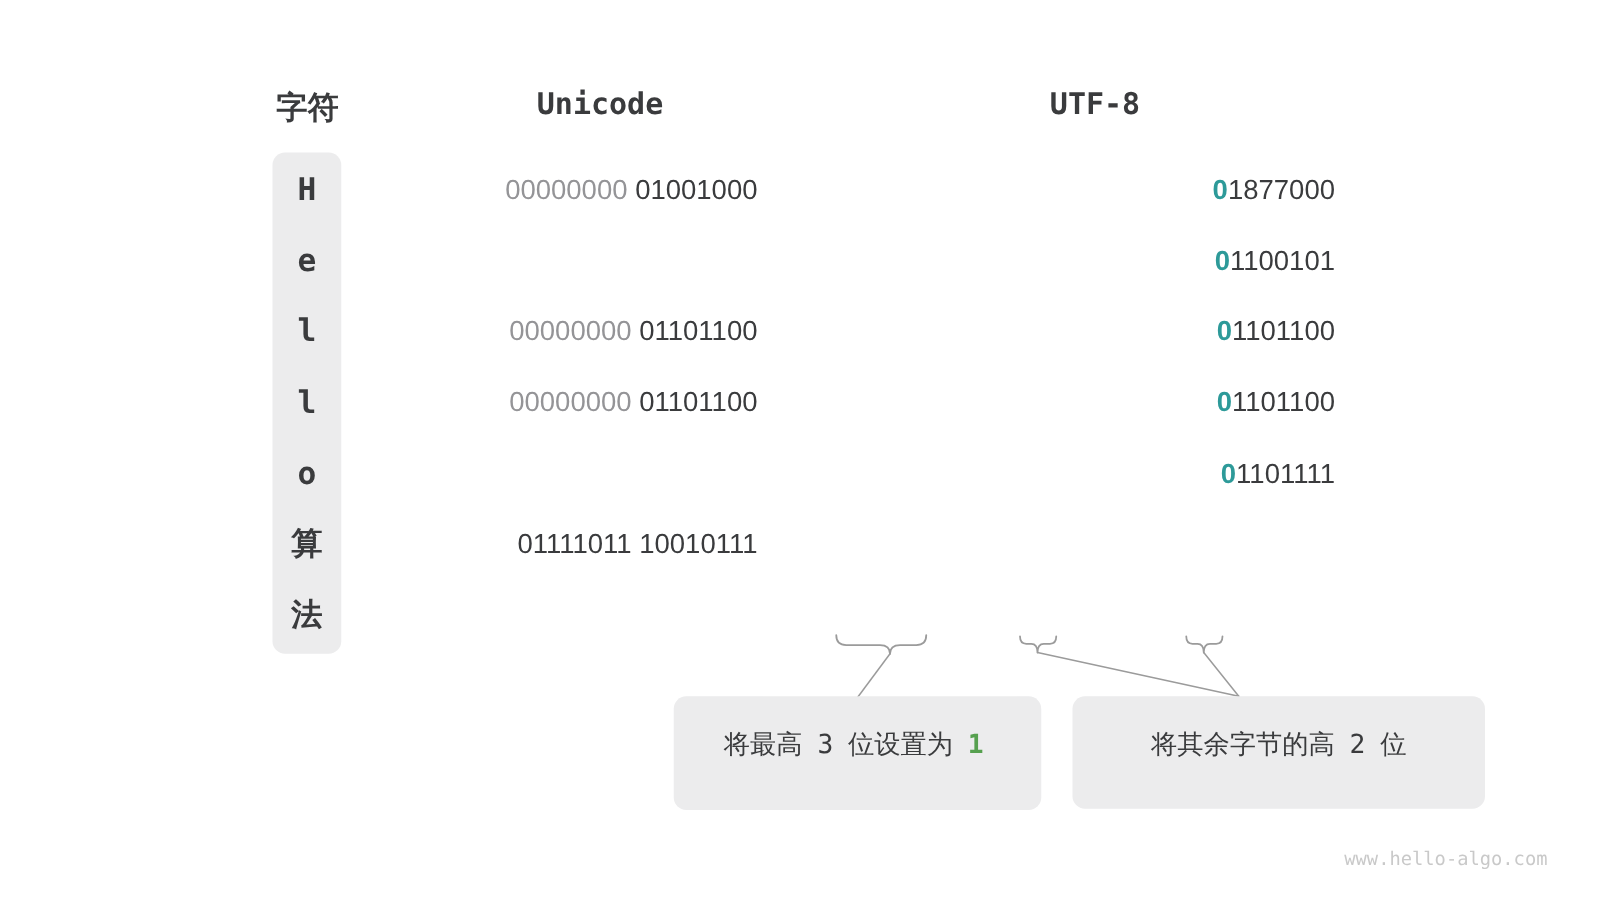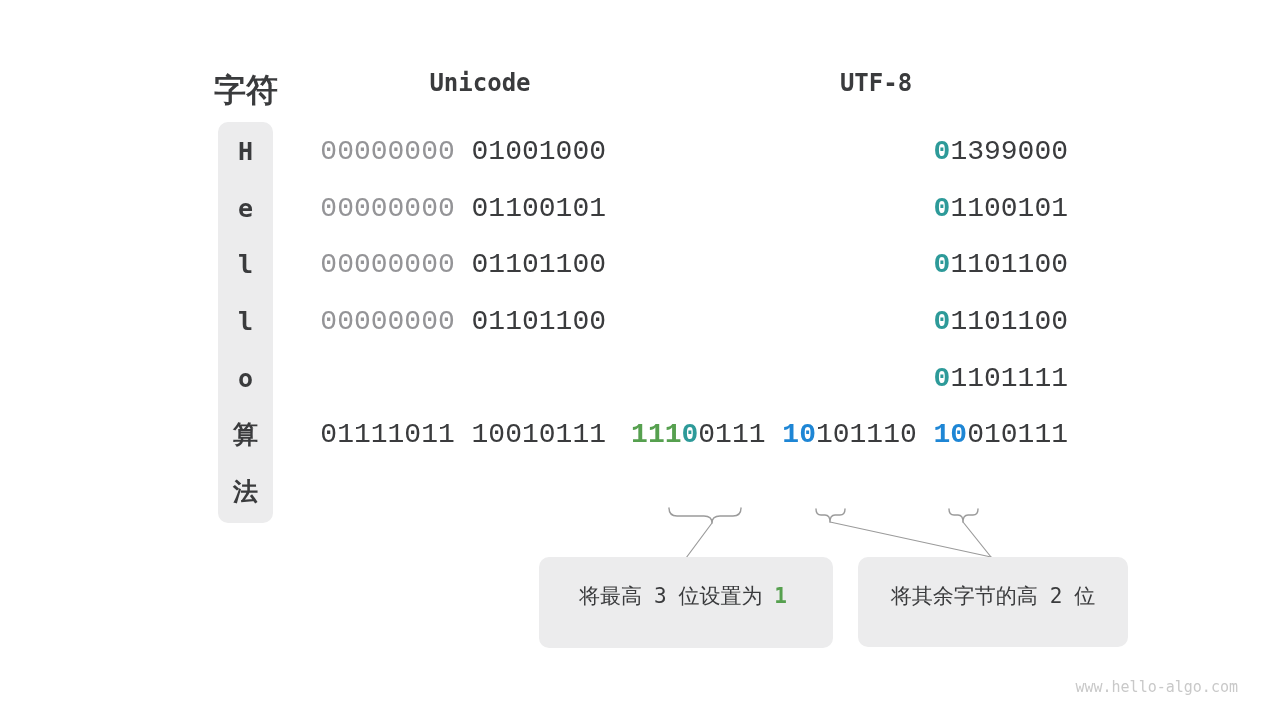--- a/index.html
+++ b/index.html
@@ -2,48 +2,48 @@
 <html style="--text: #3a3b3d; --muted: #949497; --green: #56a04f; --teal: #2d9a99; --blue: #1e86d5; --panel: #ececed; --conn: #9b9b9b; --wm: #c9c9c9;"><head>
 <meta charset="utf-8">
 <style>
   * { margin:0; padding:0; box-sizing:border-box; }
   html,body { width:1280px; height:720px; background:#ffffff; overflow:hidden; }
   body { font-family:"Liberation Sans", sans-serif; }
   #canvas { position:relative; width:1280px; height:720px; background:#ffffff; }
 
   .hdr { position:absolute; top:69px; transform:translateX(-50%); font-weight:bold;
          color:var(--text); font-size:24px; white-space:nowrap; }
-  .hdr-char { left:246px; font-size:32px; }
+  .hdr-char { left:246px; font-size:25px; }
   .hdr-unicode { left:480px; font-family:"DejaVu Sans Mono", monospace;text-align:center; }
   .hdr-utf8 { left:876px; font-family:"DejaVu Sans Mono", monospace; }
 
   .char-pill { position:absolute; left:218px; top:122px; width:55px; height:401px;
                background:var(--panel); border-radius:10px; }
 
   .row { position:absolute; left:0; width:1280px; height:28px; line-height:28px; }
   .cell-char { position:absolute; left:218px; width:55px; text-align:center;
                font-family:"DejaVu Sans Mono", monospace; font-weight:bold;
                font-size:25px; color:var(--text); line-height:28px; }
-  .cell-binary { position:absolute; font-family:Liberation Mono, monospace;
-                 font-size:28px; color:var(--text); white-space:pre; }
+  .cell-binary { position:absolute; font-family:Liberation Sans, sans-serif;
+                 font-size:22px; color:var(--text); white-space:pre; }
   .cell-unicode { right:674px; }
   .cell-utf8 { right:212px; }
 
   .seg.c-muted { color:var(--muted); }
   .seg.c-teal  { color:var(--teal);  }
   .seg.c-green { color:var(--green); }
   .seg.c-blue  { color:var(--blue);  }
   .seg.bold { font-weight:bold; }
 
   .svg-overlay { position:absolute; left:0; top:0; pointer-events:none; }
 
   .note { position:absolute; background:var(--panel); border-radius:10px;
           color:var(--text); font-size:21px; text-align:center; padding-top:20px; }
   .note-1 { left:539px; top:557px; width:294px; height:91px; }
-  .note-2 { left:858px; top:557px; width:270px; height:90px; }
+  .note-2 { left:858px; top:557px; width:330px; height:90px; }
   .note-line { line-height:37px; white-space:pre; }
   .note .num { font-family:"DejaVu Sans Mono", monospace; margin:0 6px; }
 
   .watermark { position:absolute; top:678px; right:42px; font-size:15px;
                color:var(--wm); font-family:"DejaVu Sans Mono", monospace; }
 </style>
 </head>
 <body>
 
 <div id="canvas">
@@ -51,45 +51,43 @@
   <div class="hdr hdr-char">字符</div>
   <div class="hdr hdr-unicode">Unicode</div>
   <div class="hdr hdr-utf8">UTF-8</div>
 
   <div class="char-pill"></div>
 
   <div>
       <div class="row" style="top: 138px;">
         <div class="cell-char">H</div>
         <div class="cell-binary cell-unicode"><span class="seg c-muted">00000000</span><span class="seg"> 01001000</span></div>
-        <div class="cell-binary cell-utf8"><span class="seg c-teal bold">0</span><span class="seg">1399000</span></div>
+        <div class="cell-binary cell-utf8"><span class="seg c-teal bold">0</span><span class="seg">1877000</span></div>
       </div>
       <div class="row" style="top: 195px;">
         <div class="cell-char">e</div>
-        <div class="cell-binary cell-unicode"><span class="seg c-muted">00000000</span><span class="seg"> 01100101</span></div>
         <div class="cell-binary cell-utf8"><span class="seg c-teal bold">0</span><span class="seg">1100101</span></div>
       </div>
       <div class="row" style="top: 251px;">
         <div class="cell-char">l</div>
         <div class="cell-binary cell-unicode"><span class="seg c-muted">00000000</span><span class="seg"> 01101100</span></div>
         <div class="cell-binary cell-utf8"><span class="seg c-teal bold">0</span><span class="seg">1101100</span></div>
       </div>
       <div class="row" style="top: 308px;">
         <div class="cell-char">l</div>
         <div class="cell-binary cell-unicode"><span class="seg c-muted">00000000</span><span class="seg"> 01101100</span></div>
         <div class="cell-binary cell-utf8"><span class="seg c-teal bold">0</span><span class="seg">1101100</span></div>
       </div>
       <div class="row" style="top: 365px;">
         <div class="cell-char">o</div>
         <div class="cell-binary cell-utf8"><span class="seg c-teal bold">0</span><span class="seg">1101111</span></div>
       </div>
       <div class="row" style="top: 421px;">
         <div class="cell-char">算</div>
         <div class="cell-binary cell-unicode"><span class="seg">01111011 10010111</span></div>
-        <div class="cell-binary cell-utf8"><span class="seg c-green bold">111</span><span class="seg c-teal bold">0</span><span class="seg">0111 </span><span class="seg c-blue bold">10</span><span class="seg">101110 </span><span class="seg c-blue bold">10</span><span class="seg">010111</span></div>
       </div>
       <div class="row" style="top: 478px;">
         <div class="cell-char">法</div>
       </div>
     </div>
 
   <svg class="svg-overlay" width="1280" height="720" viewBox="0 0 1280 720">
     <g fill="none" stroke="#9b9b9b" stroke-width="1.4" stroke-linecap="round" stroke-linejoin="round">
       <path d="M669 508 Q669 516 677 516 L704 516 Q712 516 712 523 Q712 516 720 516 L733 516 Q741 516 741 508"></path>
       <path d="M816 509 Q816 515 821 515 L825 515 Q830 515 830 522 Q830 515 835 515 L840 515 Q845 515 845 509"></path>

